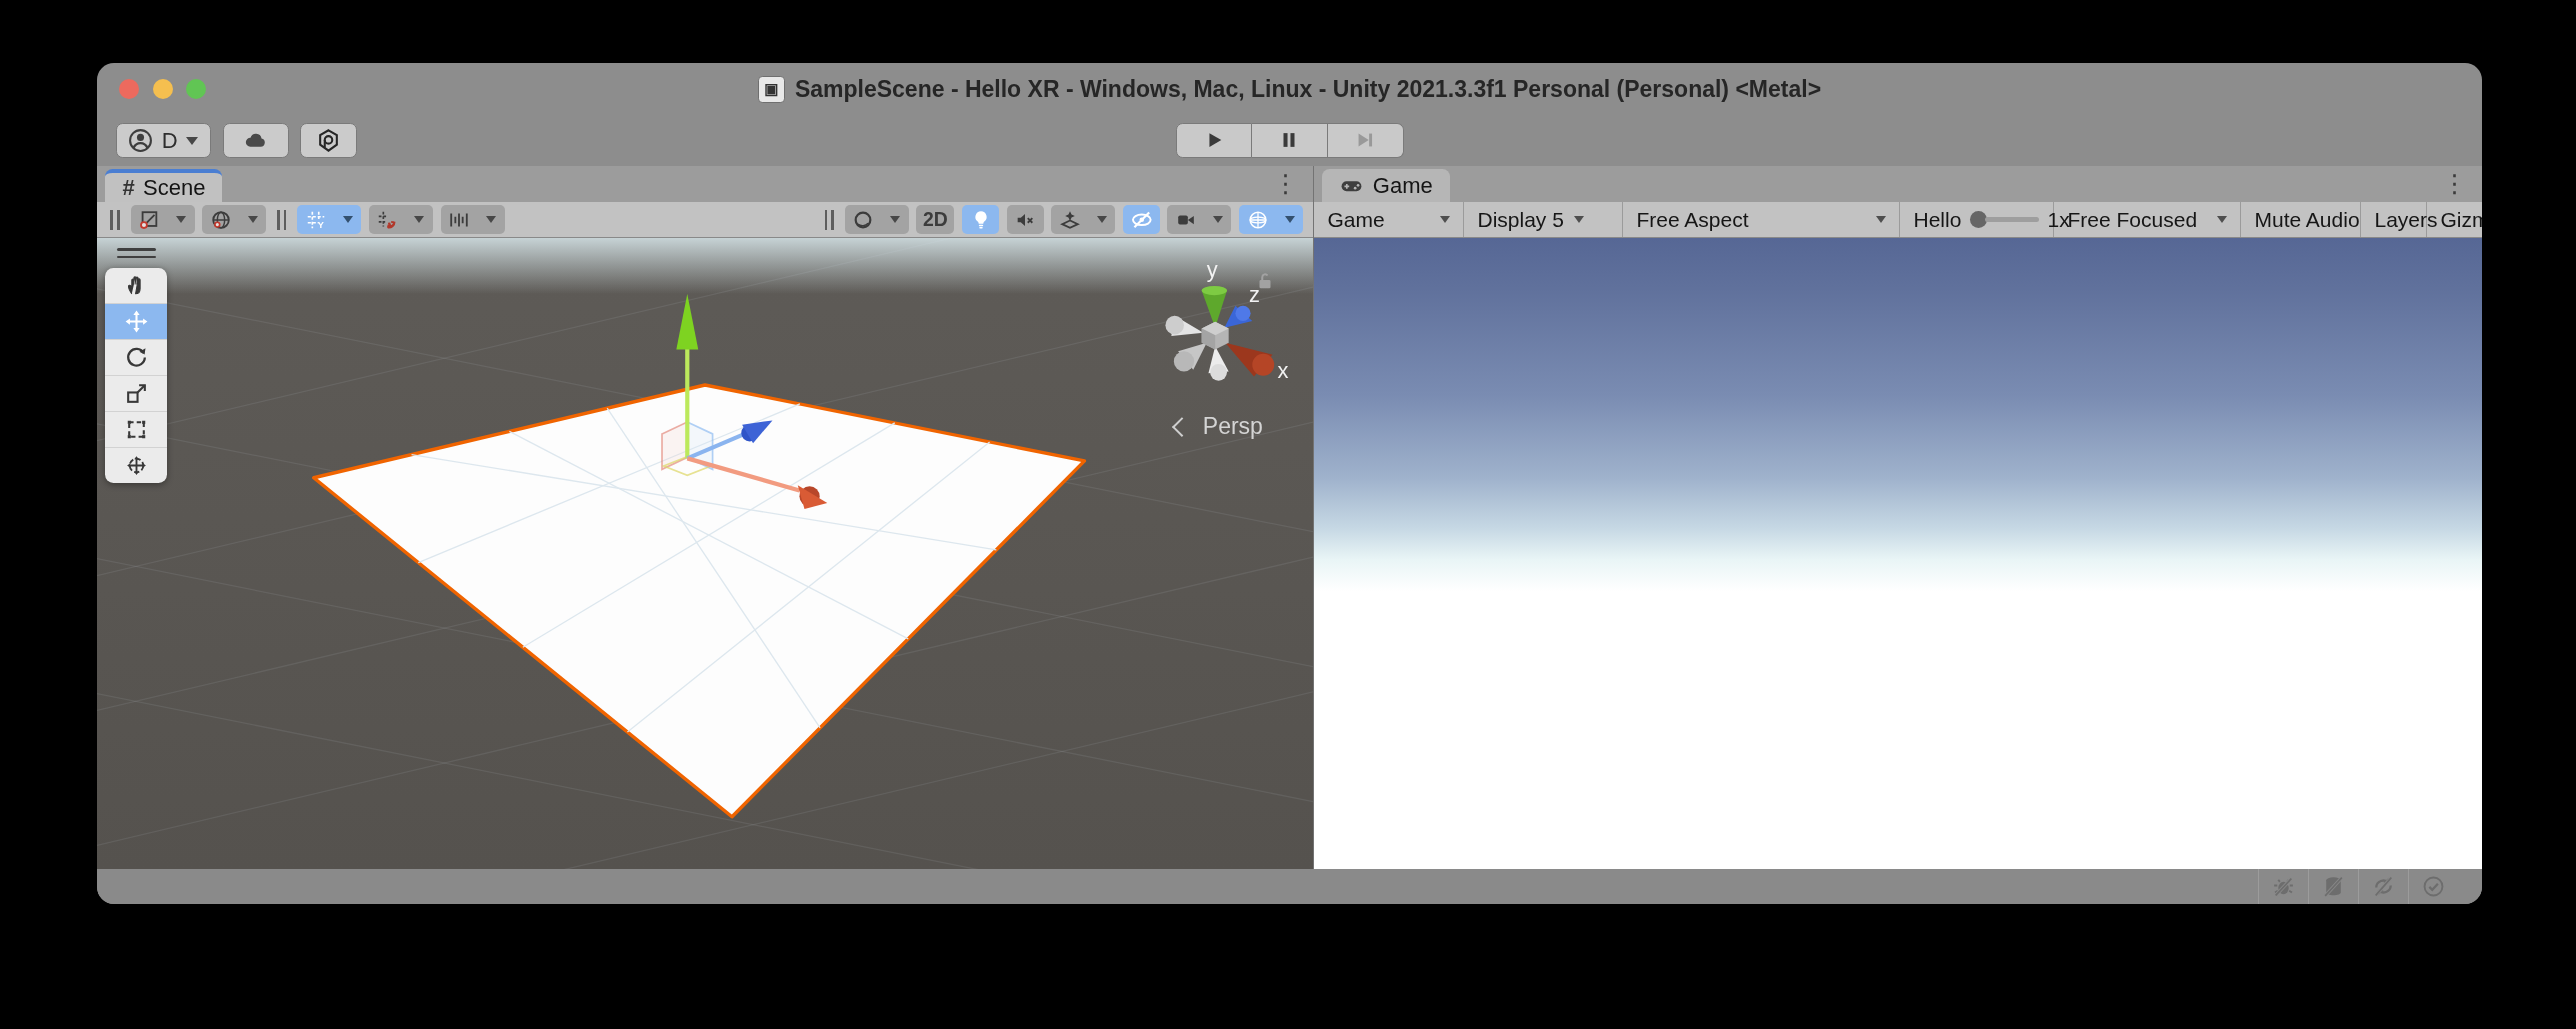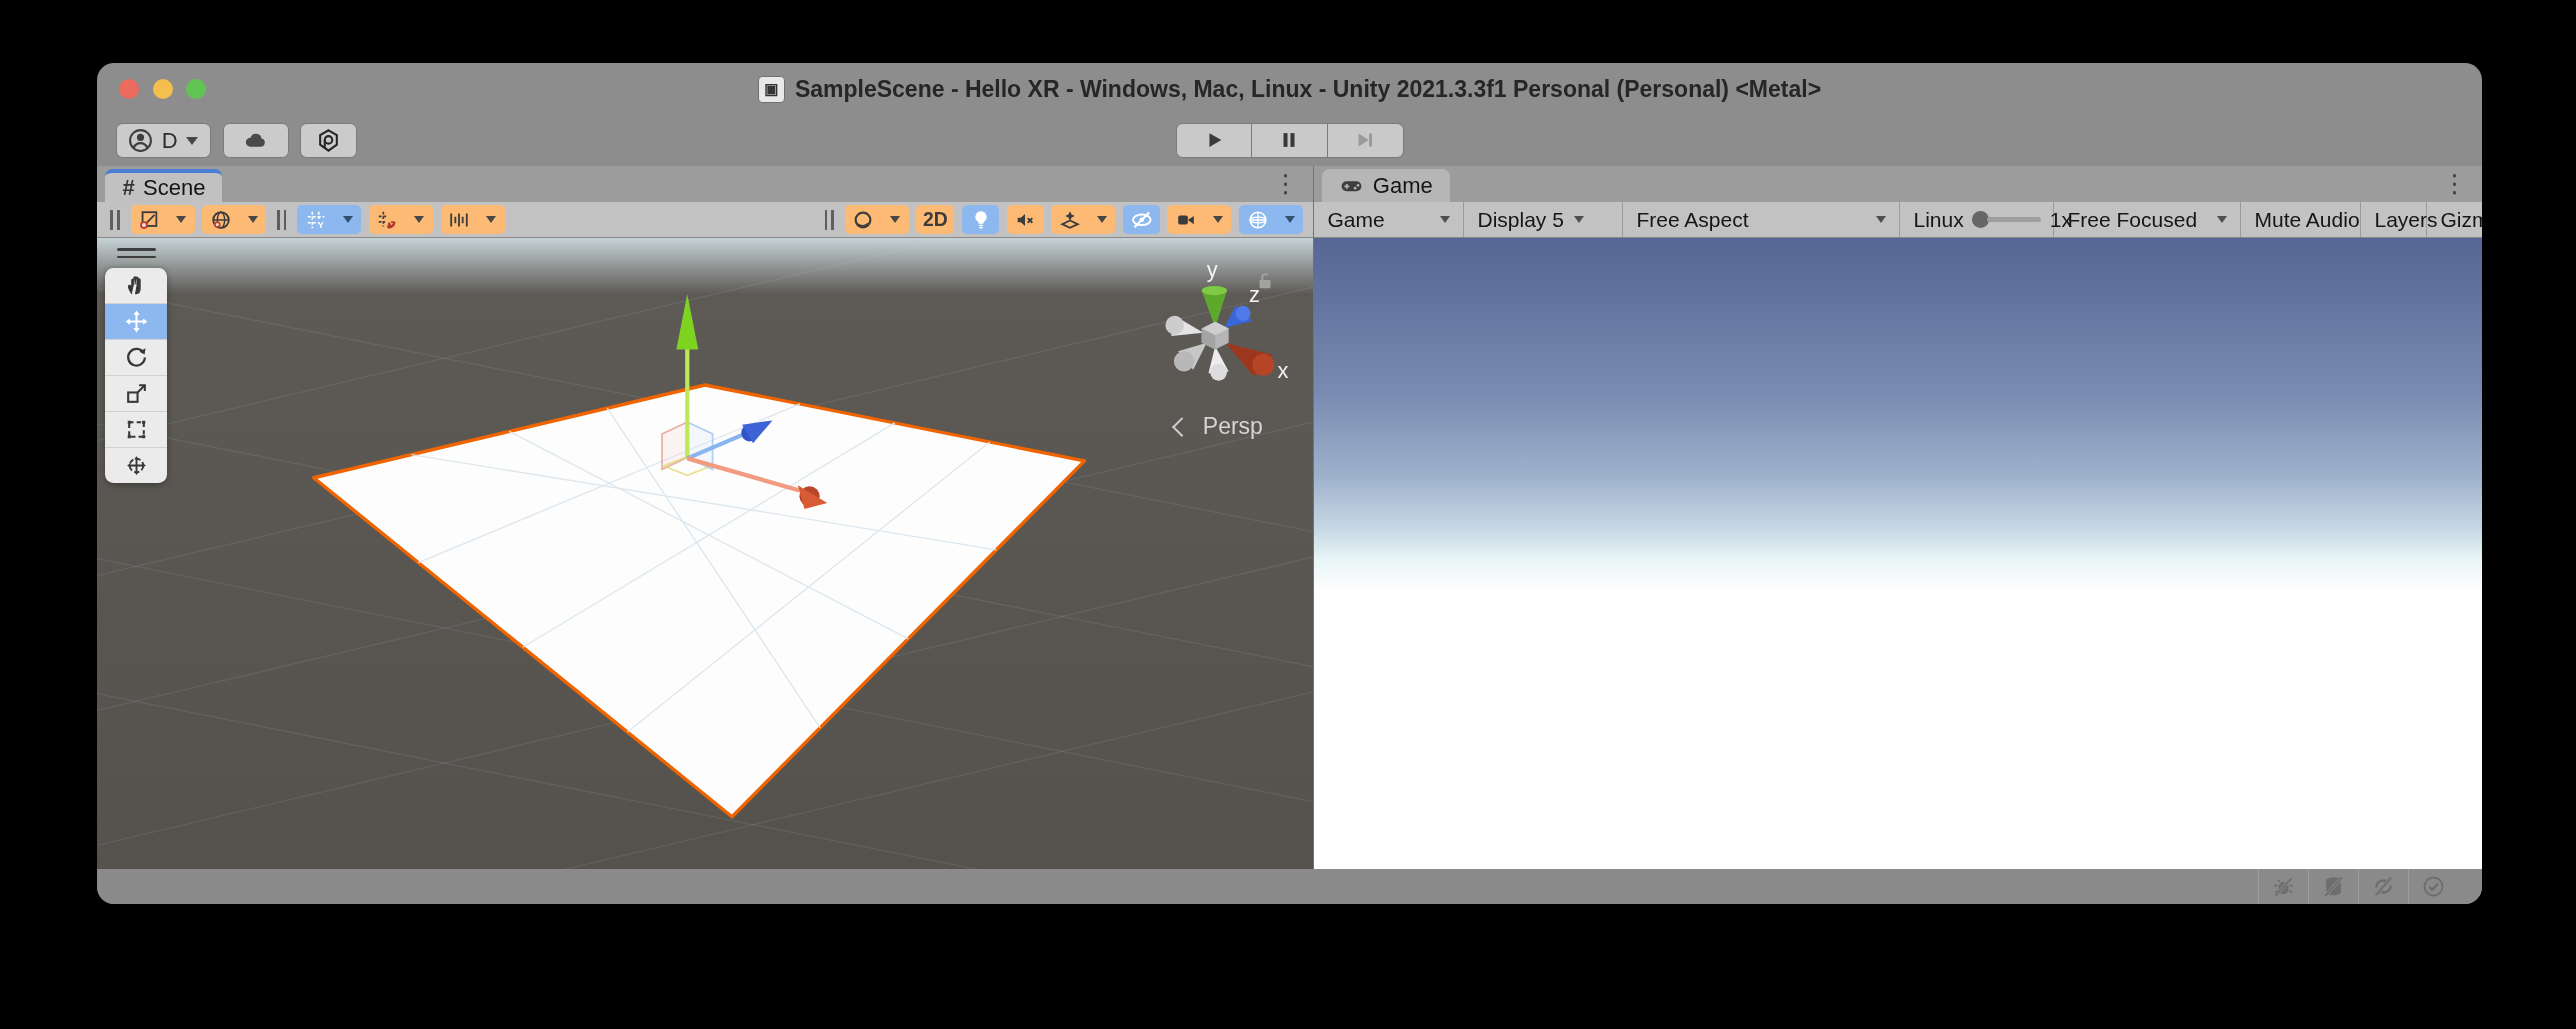--- a/index.html
+++ b/index.html
@@ -36,21 +36,21 @@
   .game-panel{flex:1;display:flex;flex-direction:column;min-width:0;min-height:0;}
   .tabbar{height:36px;flex:0 0 36px;background:#9c9c9c;display:flex;align-items:flex-end;position:relative;padding-left:8.4px;}
   .tab{height:33px;padding:0 17px;background:#c1c1c1;border-radius:7.6px 7.6px 0 0;display:flex;align-items:center;gap:8.4px;
        font-size:22px;color:#141414;box-sizing:border-box;}
   .tab.focused{border-top:4.2px solid #4a7ed2;}
   .kebab{position:absolute;right:15px;top:3.4px;font-size:25px;color:#3a3a3a;line-height:29px;}
   .ptoolbar{height:35px;flex:0 0 35px;background:#c2c2c2;border-bottom:0.8px solid #898989;display:flex;align-items:center;
             gap:7.6px;padding:0 10px;font-size:20px;color:#2e2e2e;}
   .handle{display:flex;gap:4.2px;margin:0 3.4px;}
   .handle i{width:2.5px;height:20px;background:#5e5e5e;display:block;}
-  .ibtn{height:29px;min-width:37px;background:#fdba74;border-radius:5px;display:flex;align-items:center;justify-content:center;
+  .ibtn{height:29px;min-width:37px;background:#a3a3a3;border-radius:5px;display:flex;align-items:center;justify-content:center;
         color:#3c3c3c;padding:0 6.7px;box-sizing:border-box;}
   .split{display:flex;border-radius:5px;overflow:hidden;}
   .split .ibtn{border-radius:0;}
   .split .seg-caret{min-width:27px;padding:0 5px;}
   .split .seg-caret .caret{border-top-width:7.6px;border-left-width:5.9px;border-right-width:5.9px;}
   .ibtn.on{background:#8cb8ef;color:#fdfeff;}
   .ibtn.on .caret{border-top-color:#33506f;}
   .right-cluster{margin-left:auto;display:flex;gap:7.6px;align-items:center;}
   .twod{font-weight:bold;font-size:19.4px;}
   
@@ -461,21 +461,21 @@
         </div>
         <div class="gcell" style="width:159px;">
           <span>Display 5</span>
           <span class="caret"></span>
         </div>
         <div class="gcell spread" style="width:277px;">
           <span>Free Aspect</span>
           <span class="caret"></span>
         </div>
         <div class="gcell" style="width:154px;gap:8.4px;">
-          <span>Linux</span>
+          <span>Hello</span>
           <span class="slider">
               <span class="knob"></span>
               <span class="track"></span>
             </span>
           <span>1x</span>
         </div>
         <div class="gcell spread" style="width:187px;">
           <span>Free Focused</span>
           <span class="caret"></span>
         </div>

